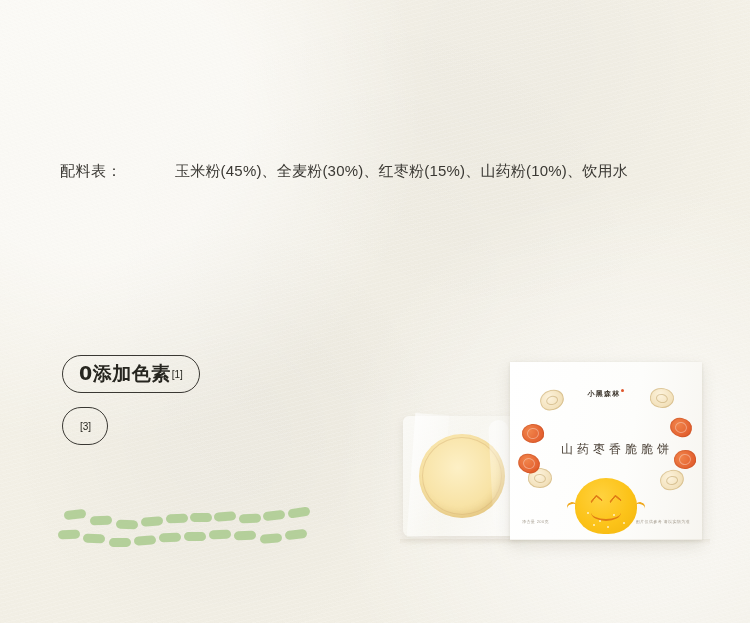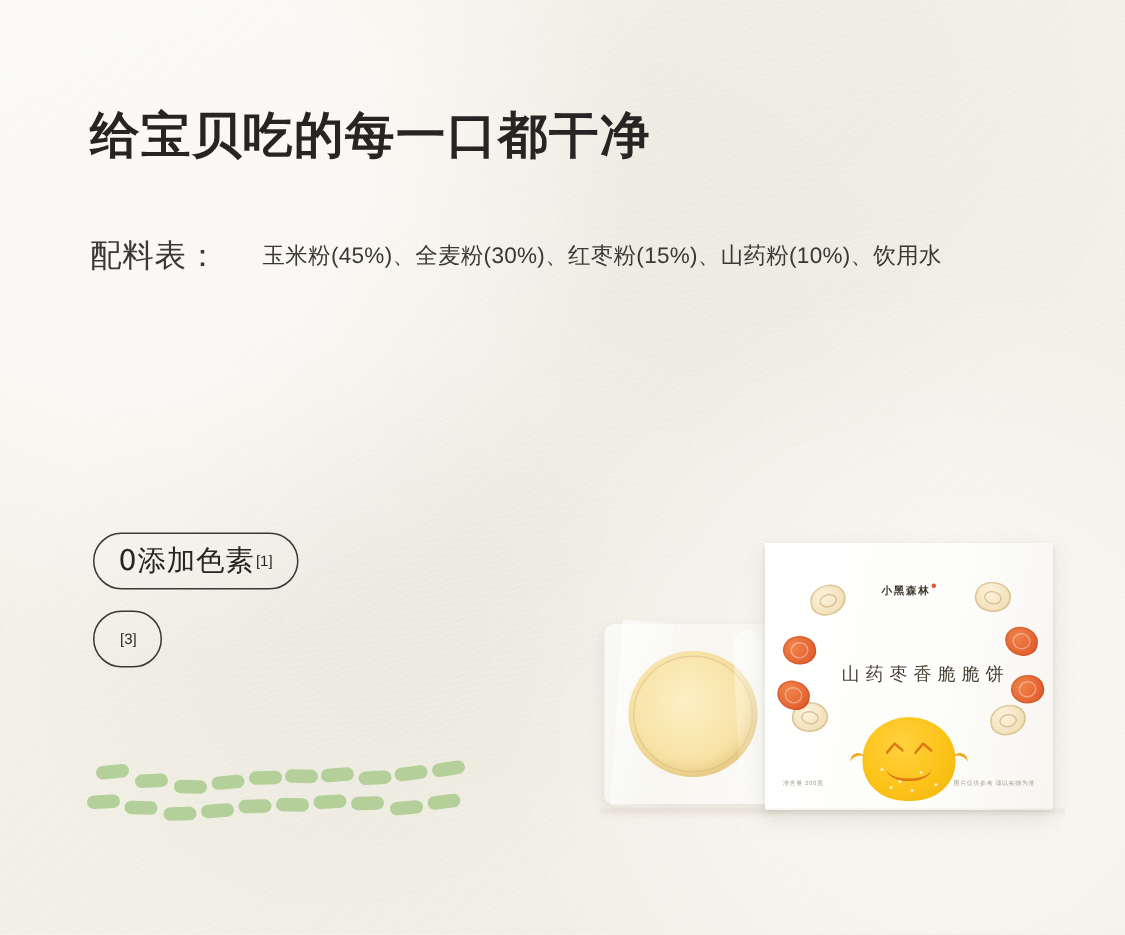--- a/index.html
+++ b/index.html
@@ -32,39 +32,40 @@
   .headline{
     position:absolute;left:60px;top:70px;
     font-family:"DejaVu Sans","Liberation Sans",sans-serif;
     font-size:33px;line-height:1.2;font-weight:700;
     color:#262523;letter-spacing:1px;white-space:nowrap;
   }
 
   
   .ingredients{position:absolute;left:60px;top:156px;display:flex;align-items:flex-start;}
   .ing-label{
-    font-size:21px;line-height:30px;color:#3a3833;white-space:nowrap;
+    font-size:15px;line-height:30px;color:#3a3833;white-space:nowrap;
     width:115px;flex:0 0 115px;letter-spacing:.5px;
   }
   .ing-body{
     font-size:15px;line-height:30px;color:#3a3833;
     width:500px;letter-spacing:.2px;
   }
 
   
   .pills{position:absolute;left:62px;top:355px;}
   .pill{
     display:inline-flex;align-items:center;justify-content:center;
     border:1.6px solid #3a3833;border-radius:20px;
     height:36px;padding:0 16px;margin-bottom:14px;
     background:transparent;white-space:nowrap;
   }
   .pill-text{
     font-size:19px;color:#26251f;letter-spacing:.5px;
     font-family:"DejaVu Sans","Liberation Sans",sans-serif;
+    font-weight:bold;
   }
   .pill-sup{font-size:10px;vertical-align:super;color:#26251f;margin-left:1px;}
   .pill-row{display:block;}
 
   
   .leaves{position:absolute;left:64px;top:508px;width:255px;height:44px;}
   .leaf{
     position:absolute;width:22px;height:9px;border-radius:6px;
     background:#a9ca8d;opacity:.85;
   }
@@ -173,21 +174,20 @@
     position:absolute;left:0;right:0;bottom:-2px;height:6px;
     background:linear-gradient(180deg,rgba(170,155,125,.12),rgba(170,155,125,0));
   }
 </style>
 </head>
 <body>
 
 <div class="page">
   <div class="grain"></div>
 
-  <div class="headline">给宝贝吃的每一口都干净</div>
 
   <div class="ingredients">
     <div class="ing-label">配料表：</div>
     <div class="ing-body">玉米粉(45%)、全麦粉(30%)、红枣粉(15%)、山药粉(10%)、饮用水</div>
   </div>
 
   <div class="pills">
     <div class="pill-row">
       <div class="pill">
         <span class="pill-text">0添加色素</span>

